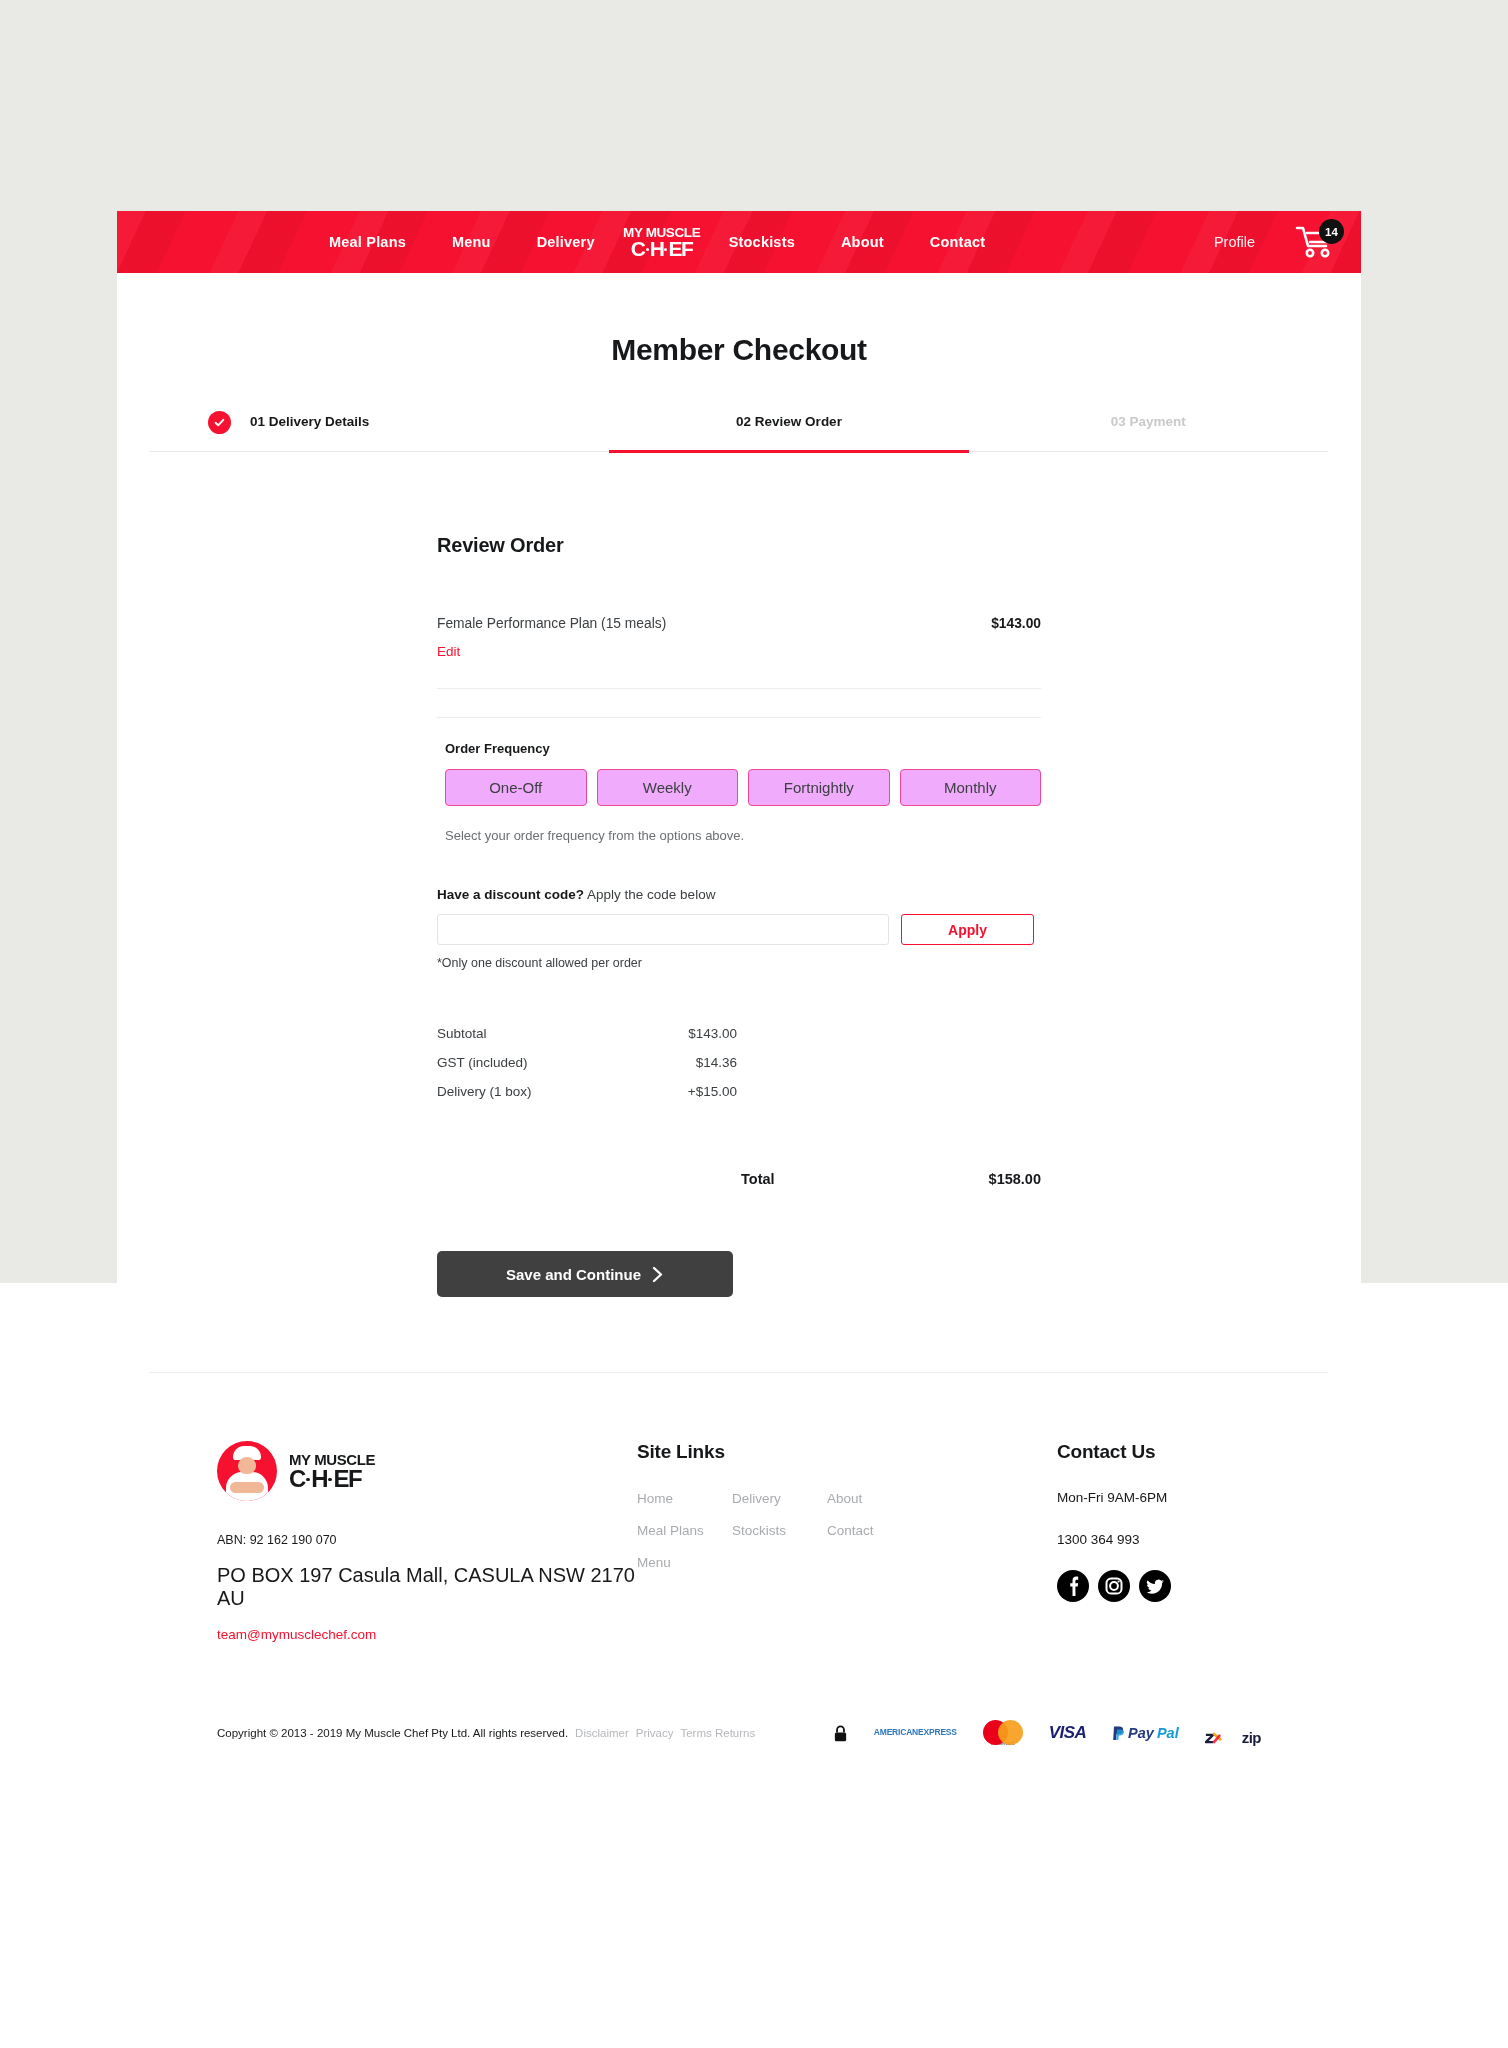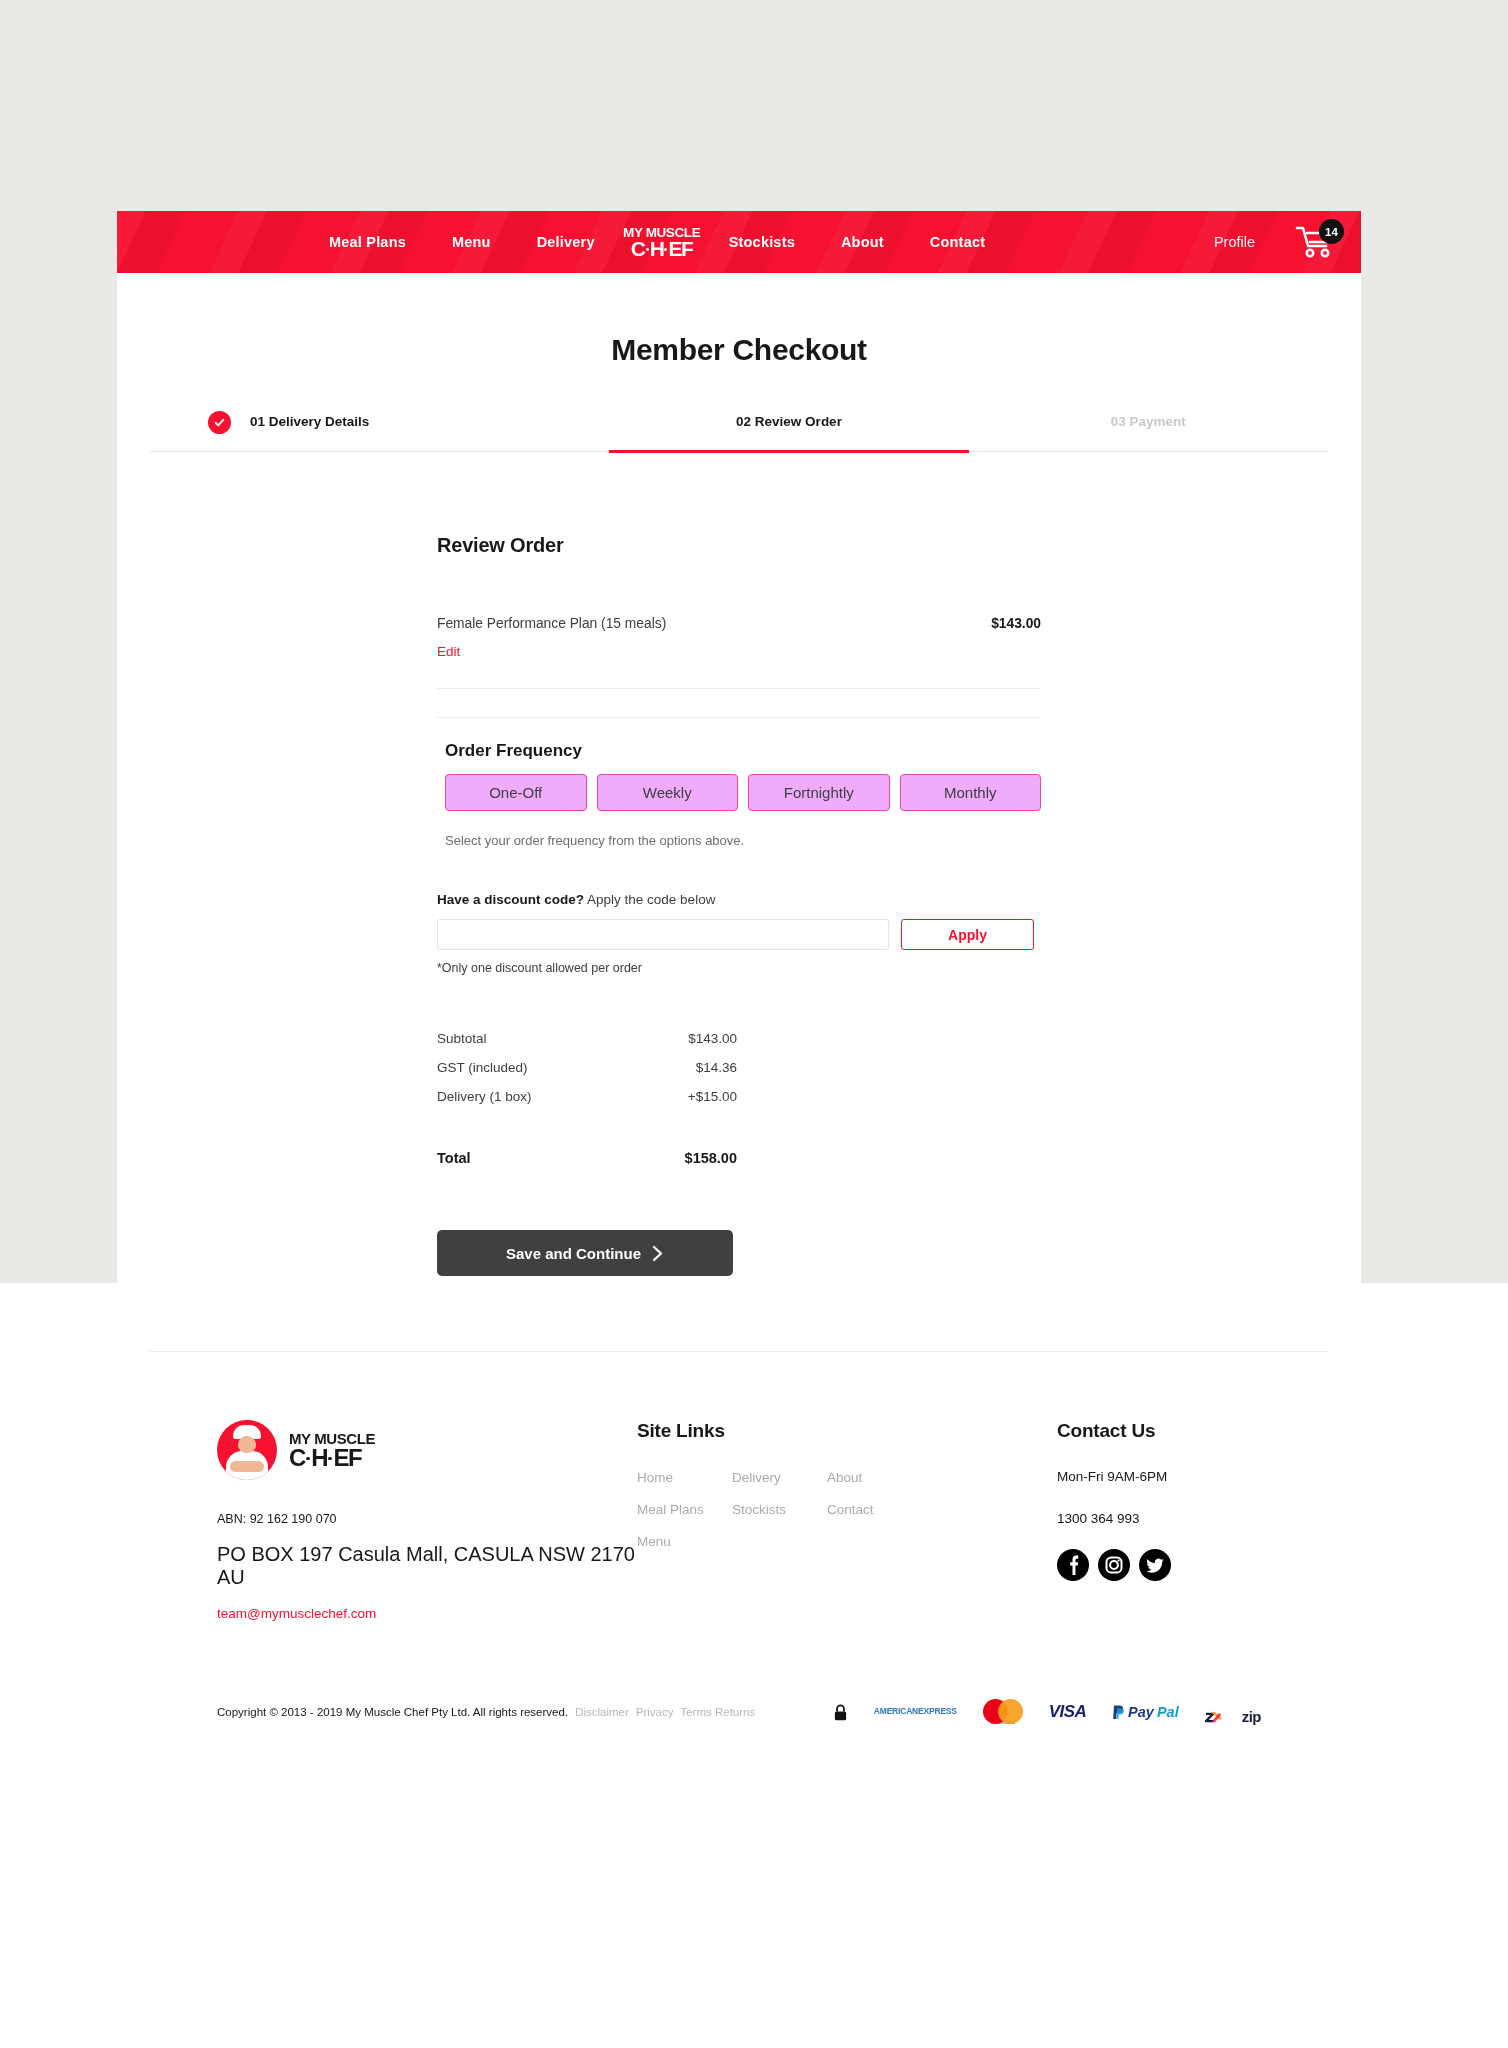--- a/index.html
+++ b/index.html
@@ -241,21 +241,21 @@
     color: #f5112f;
   }
   .chevron-down {
     width: 16px; height: 16px;
     color: #8b8d91;
   }
 
   
   .freq-block { margin-top: 23px; padding-left: 8px; }
   .freq-label {
-    font-size: 17px;
+    font-size: 13px;
     font-weight: bold;
     color: #17181a;
   }
   .freq-btns {
     display: flex;
     gap: 10px;
     margin-top: 13px;
   }
   .freq-btn {
     flex: 1 1 0;
@@ -328,21 +328,21 @@
     width: 215px;
     font-size: 13.5px;
     color: #3c4043;
   }
   .tot-value {
     width: 85px;
     text-align: right;
     font-size: 13.5px;
     color: #3c4043;
   }
-  .tot-row.grand { margin-top: 46px; }
+  .tot-row.grand { margin-top: 72px; justify-content: flex-end; }
   .tot-row.grand .tot-label,
   .tot-row.grand .tot-value {
     font-weight: bold;
     font-size: 14.5px;
     color: #17181a;
   }
 
   
   .save-btn {
     display: flex;

